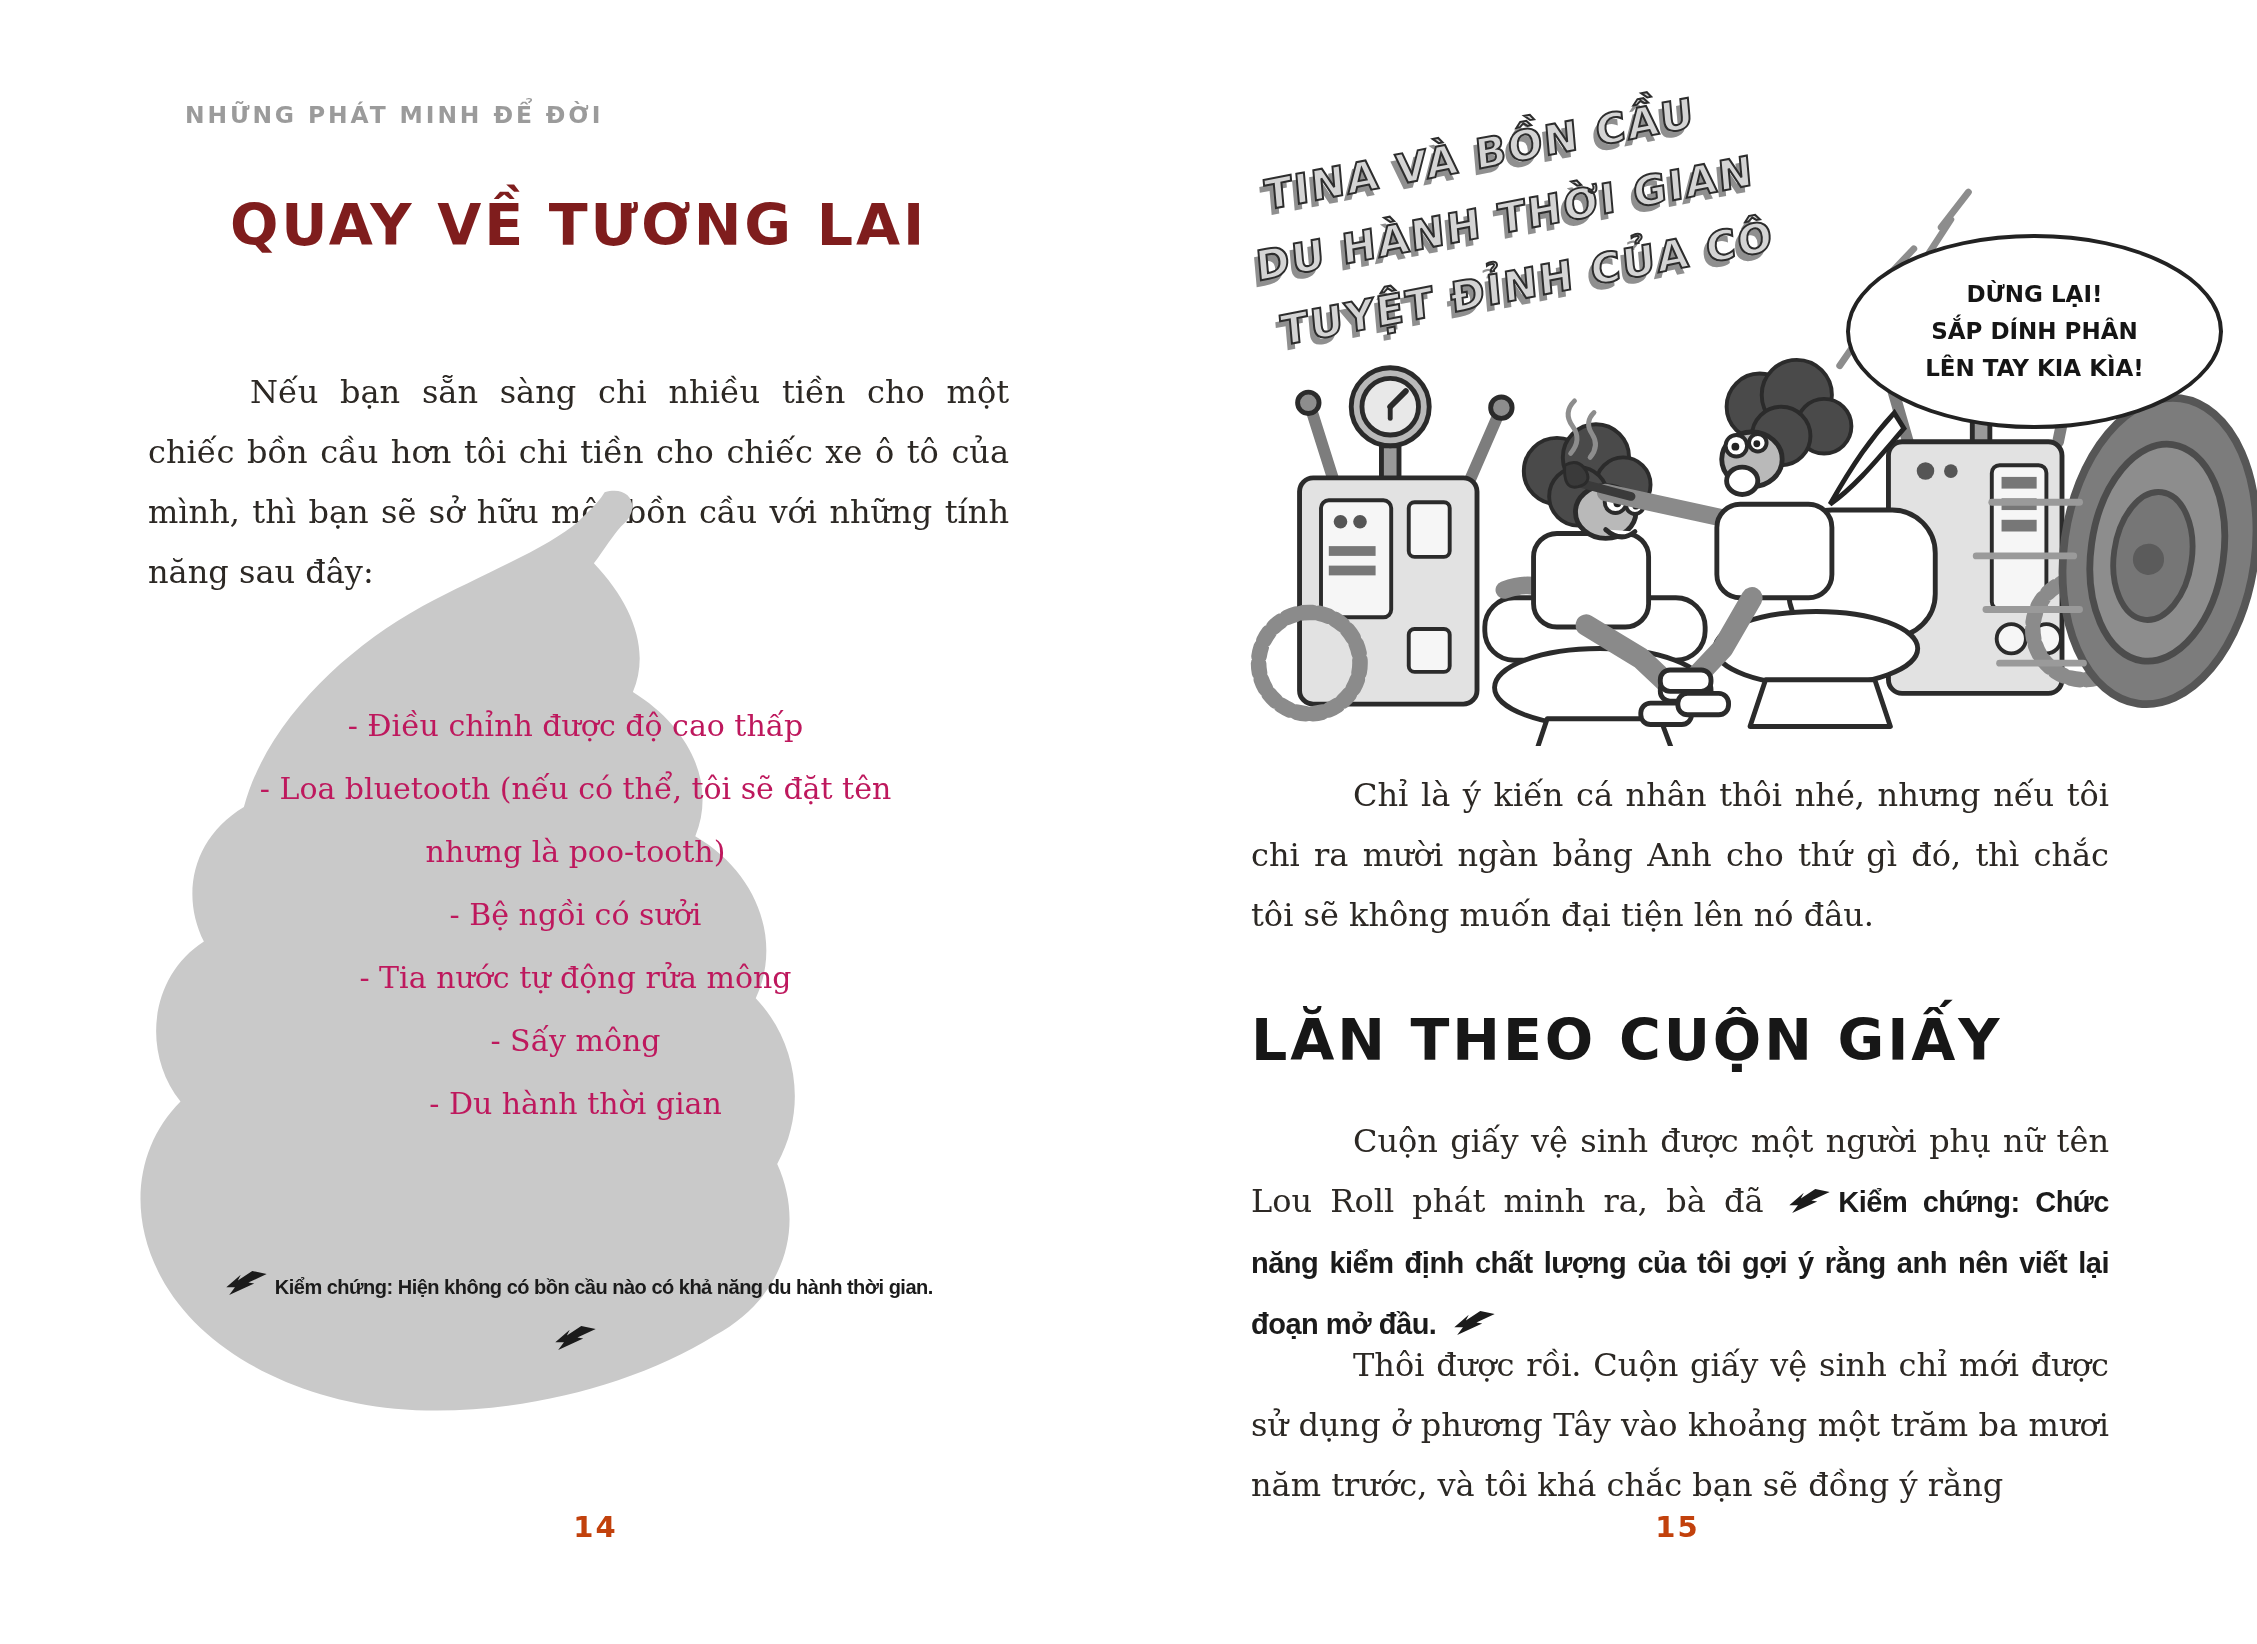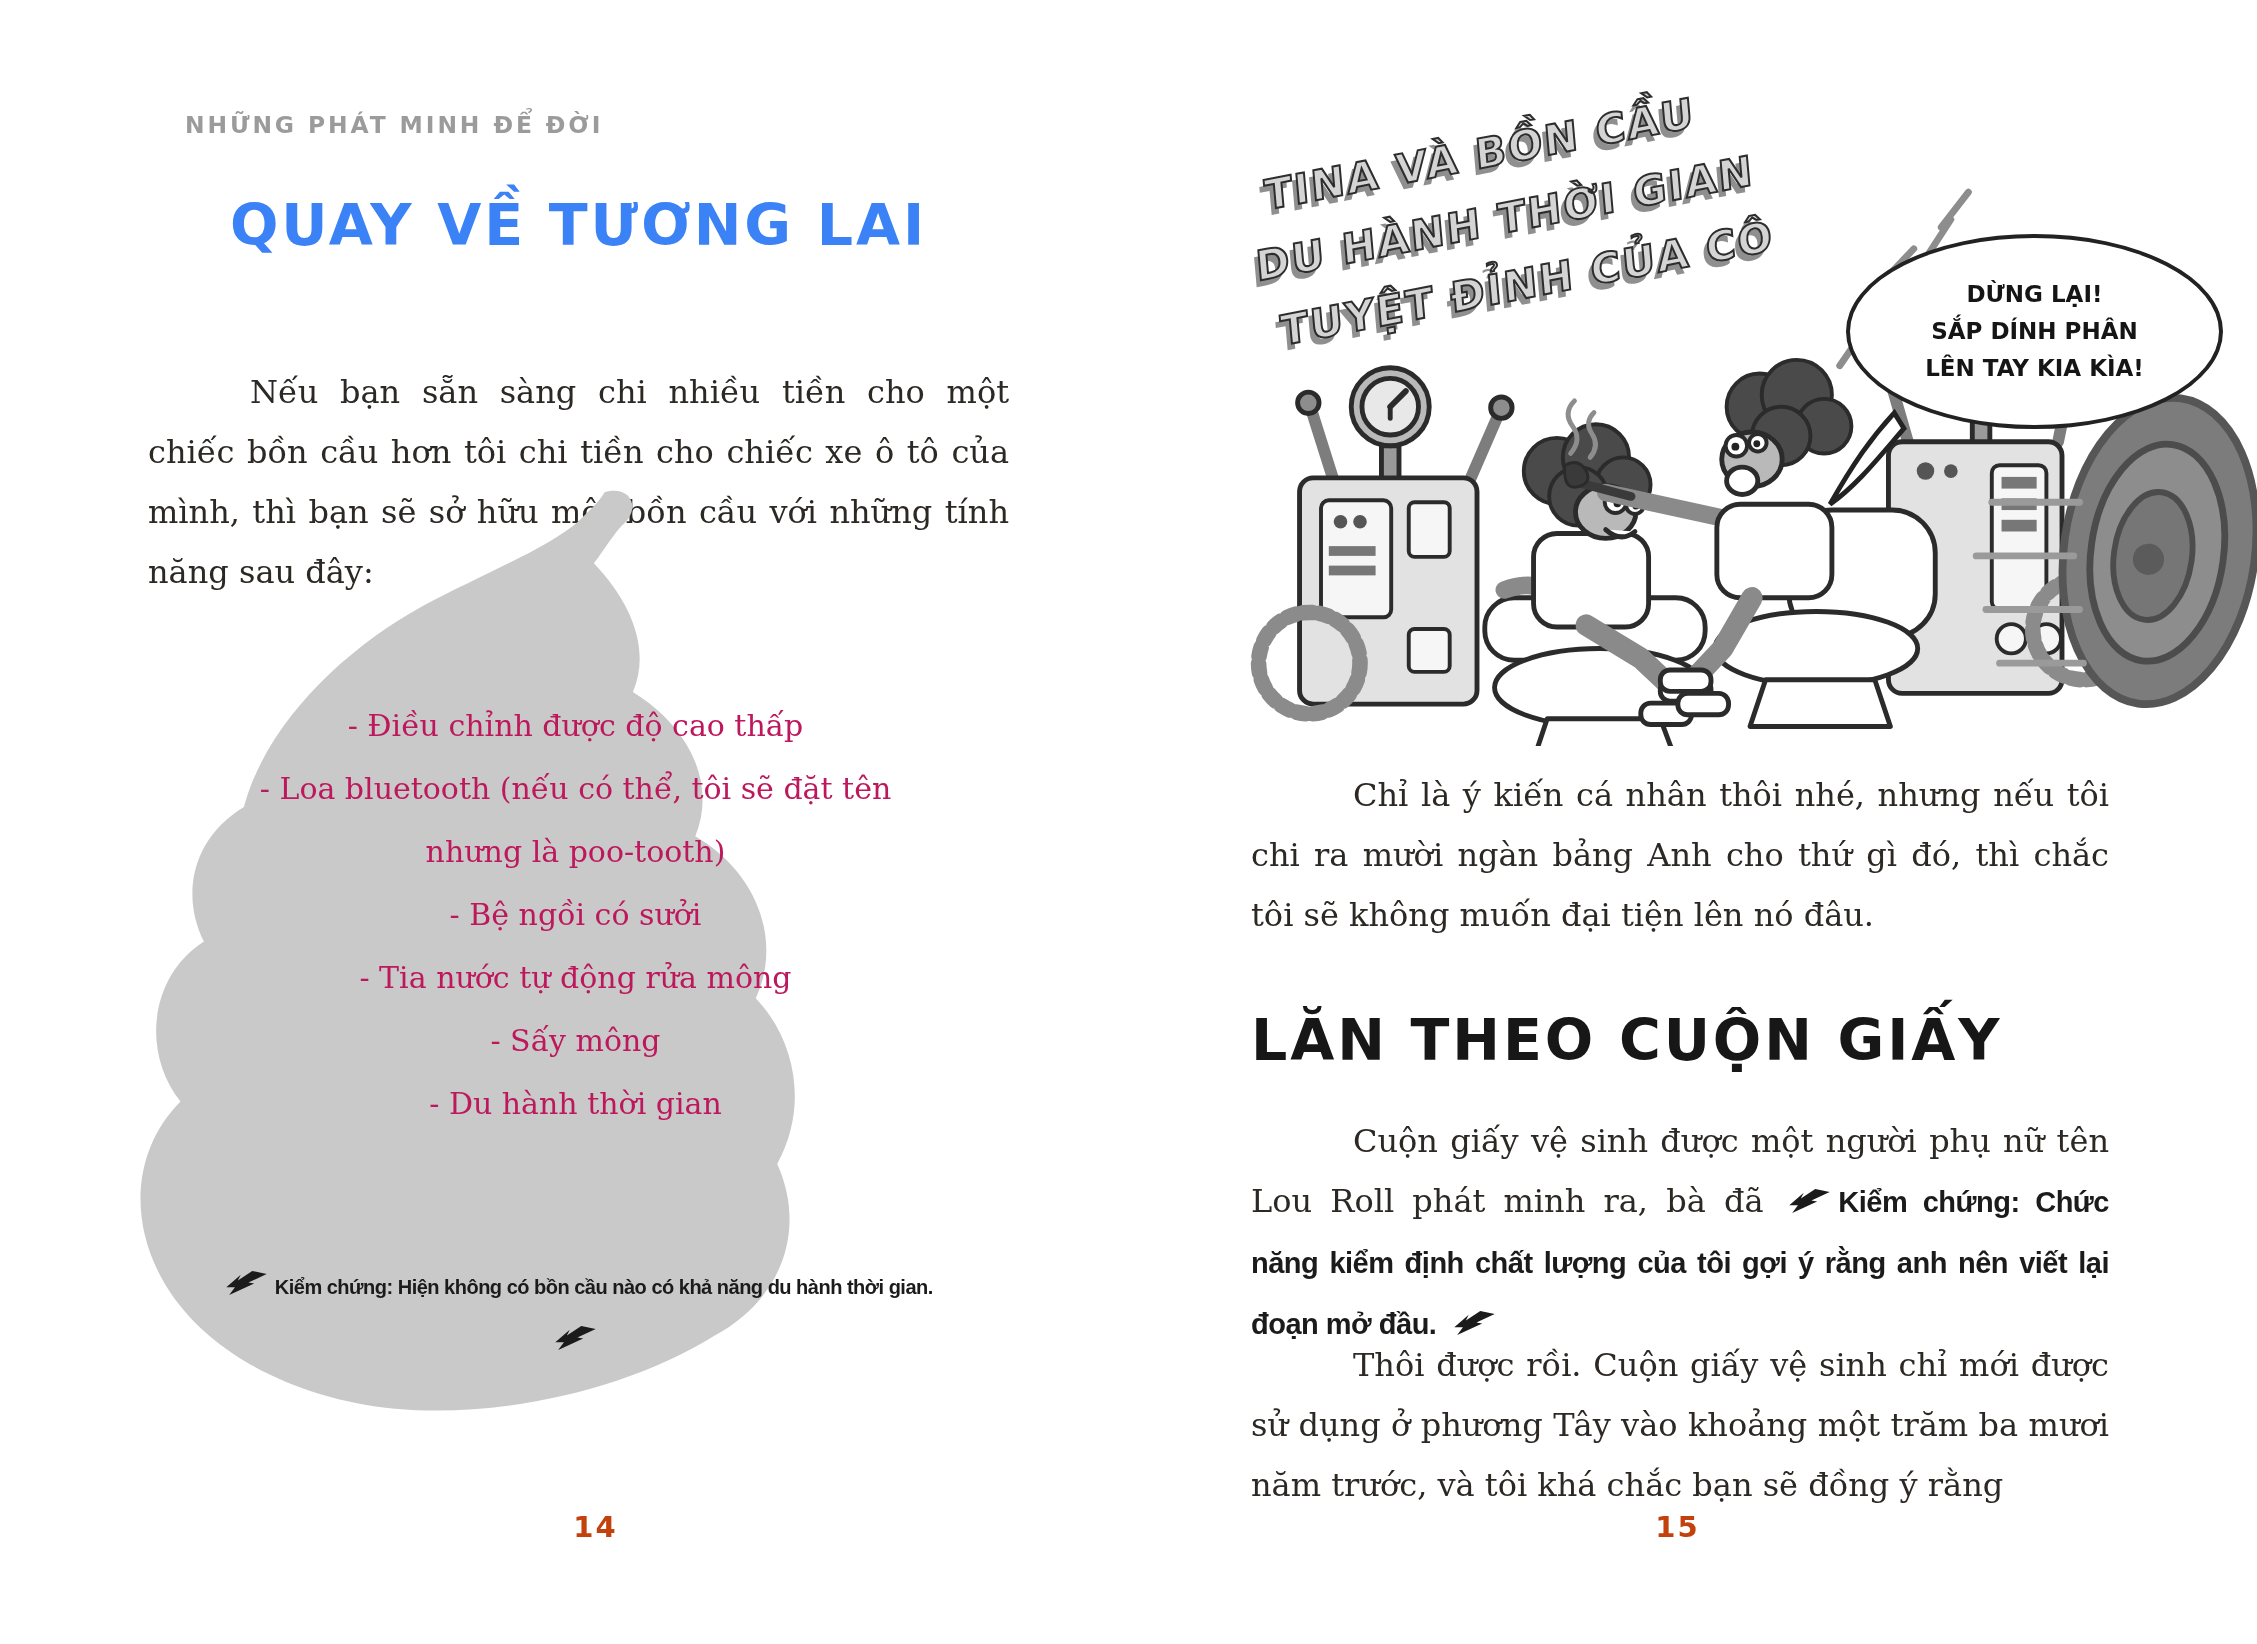--- a/index.html
+++ b/index.html
@@ -5,28 +5,28 @@
   html,body{margin:0;padding:0;}
   body{
     width:2258px;height:1644px;position:relative;overflow:hidden;
     background:#ffffff;
     font-family:"DejaVu Serif","Liberation Serif",serif;
     color:#2c2824;
   }
   .abs{position:absolute;}
   
   .running-header{
-    left:185px;top:111px;width:585px;
+    left:185px;top:101px;width:585px;
     font-family:"DejaVu Sans","Liberation Sans",sans-serif;
     font-weight:700;font-size:23.4px;letter-spacing:2.9px;color:#9b9b9b;
   }
   .chapter-title{
     left:148px;top:154px;width:861px;text-align:center;
     font-family:"DejaVu Sans","Liberation Sans",sans-serif;
-    font-weight:800;font-size:57px;letter-spacing:2.9px;color:#3b82f6;
+    font-weight:800;font-size:57px;letter-spacing:2.9px;color:#7f1d1d;
   }
   .body-par{
     font-size:32px;line-height:60px;text-align:justify;text-indent:102px;
     color:#2c2824;
   }
   .intro{left:148px;top:330px;width:861px;}
   .feature-list{
     left:156px;top:694px;width:839px;text-align:center;
     font-size:30px;line-height:63px;color:#be185d;
   }

